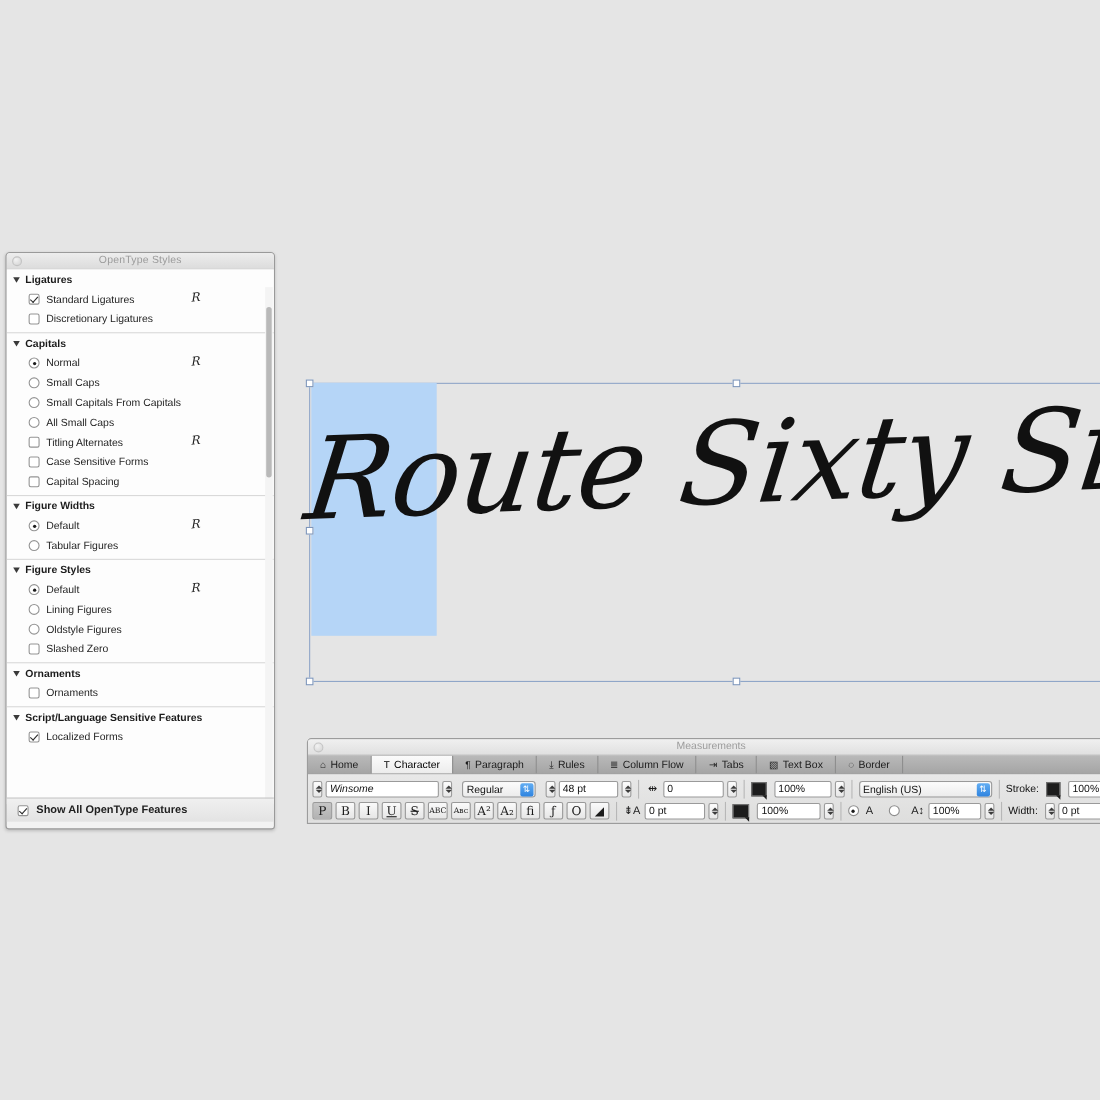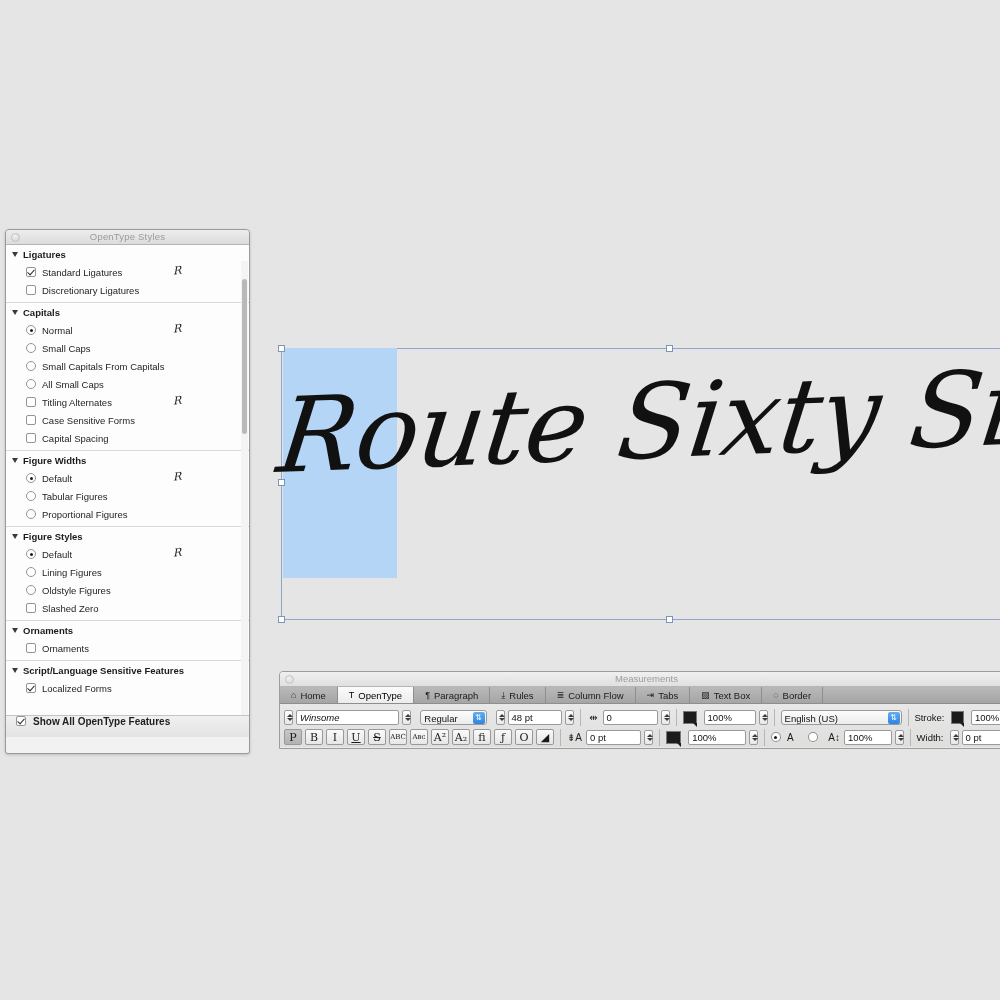--- a/index.html
+++ b/index.html
@@ -103,24 +103,24 @@
   }
   .ot-label { font-size: 9.5px; color: #1e1e1e; white-space: nowrap; }
   .ot-preview {
     position: absolute; right: 50px; top: 1px;
     font-family: "DejaVu Serif", serif;
     font-size: 11px; font-style: italic; color: #222;
     transform: skewX(-6deg) rotate(-7deg);
     letter-spacing: -1px;
   }
   .ot-footer {
-    position: absolute; left: 0; right: 0; bottom: 16px; height: 22px;
+    position: absolute; left: 0; right: 0; bottom: 6px; height: 22px;
     background: linear-gradient(#f0f0f0,#e3e3e3);
     border-top: 1px solid #c4c4c4;
-    display: flex; padding-left: 10px; margin-top: 12px;
+    display: flex; align-items: center; padding-left: 10px; margin-top: 12px;
   }
   .ot-footer .cb { margin-right: 7px; }
   .ot-footer .ot-label { font-weight: bold; font-size: 10px; }
 
   
   #textobj { position: absolute; left: 281px; top: 348px; width: 778px; height: 272px; }
   .selframe-line { position: absolute; background: #8fa6c8; }
   .handle {
     position: absolute; width: 7px; height: 7px;
     background: #ffffff; border: 1px solid #7d95ba;
@@ -320,24 +320,20 @@
             </div>
             <div class="ot-row">
               <div class="rb on"></div>
               <span class="ot-label">Default</span>
               <span class="ot-preview">R</span>
             </div>
             <div class="ot-row">
               <div class="rb"></div>
               <span class="ot-label">Tabular Figures</span>
             </div>
-            <div class="ot-row">
-              <div class="rb"></div>
-              <span class="ot-label">Proportional Figures</span>
-            </div>
           </div>
           <div class="ot-group">
             <div class="ot-group-hdr">
               <span class="tri"></span>
               <span>Figure Styles</span>
             </div>
             <div class="ot-row">
               <div class="rb on"></div>
               <span class="ot-label">Default</span>
               <span class="ot-preview">R</span>
@@ -407,21 +403,21 @@
       <div class="meas-closebtn"></div>
       <div class="meas-title">Measurements</div>
     </div>
     <div class="meas-tabs" id="meas-tabs">
         <div class="meas-tab">
           <span class="ti">⌂</span>
           <span>Home</span>
         </div>
         <div class="meas-tab active">
           <span class="ti">T</span>
-          <span>OpenType</span>
+          <span>Character</span>
         </div>
         <div class="meas-tab">
           <span class="ti">¶</span>
           <span>Paragraph</span>
         </div>
         <div class="meas-tab">
           <span class="ti">⤓</span>
           <span>Rules</span>
         </div>
         <div class="meas-tab">

